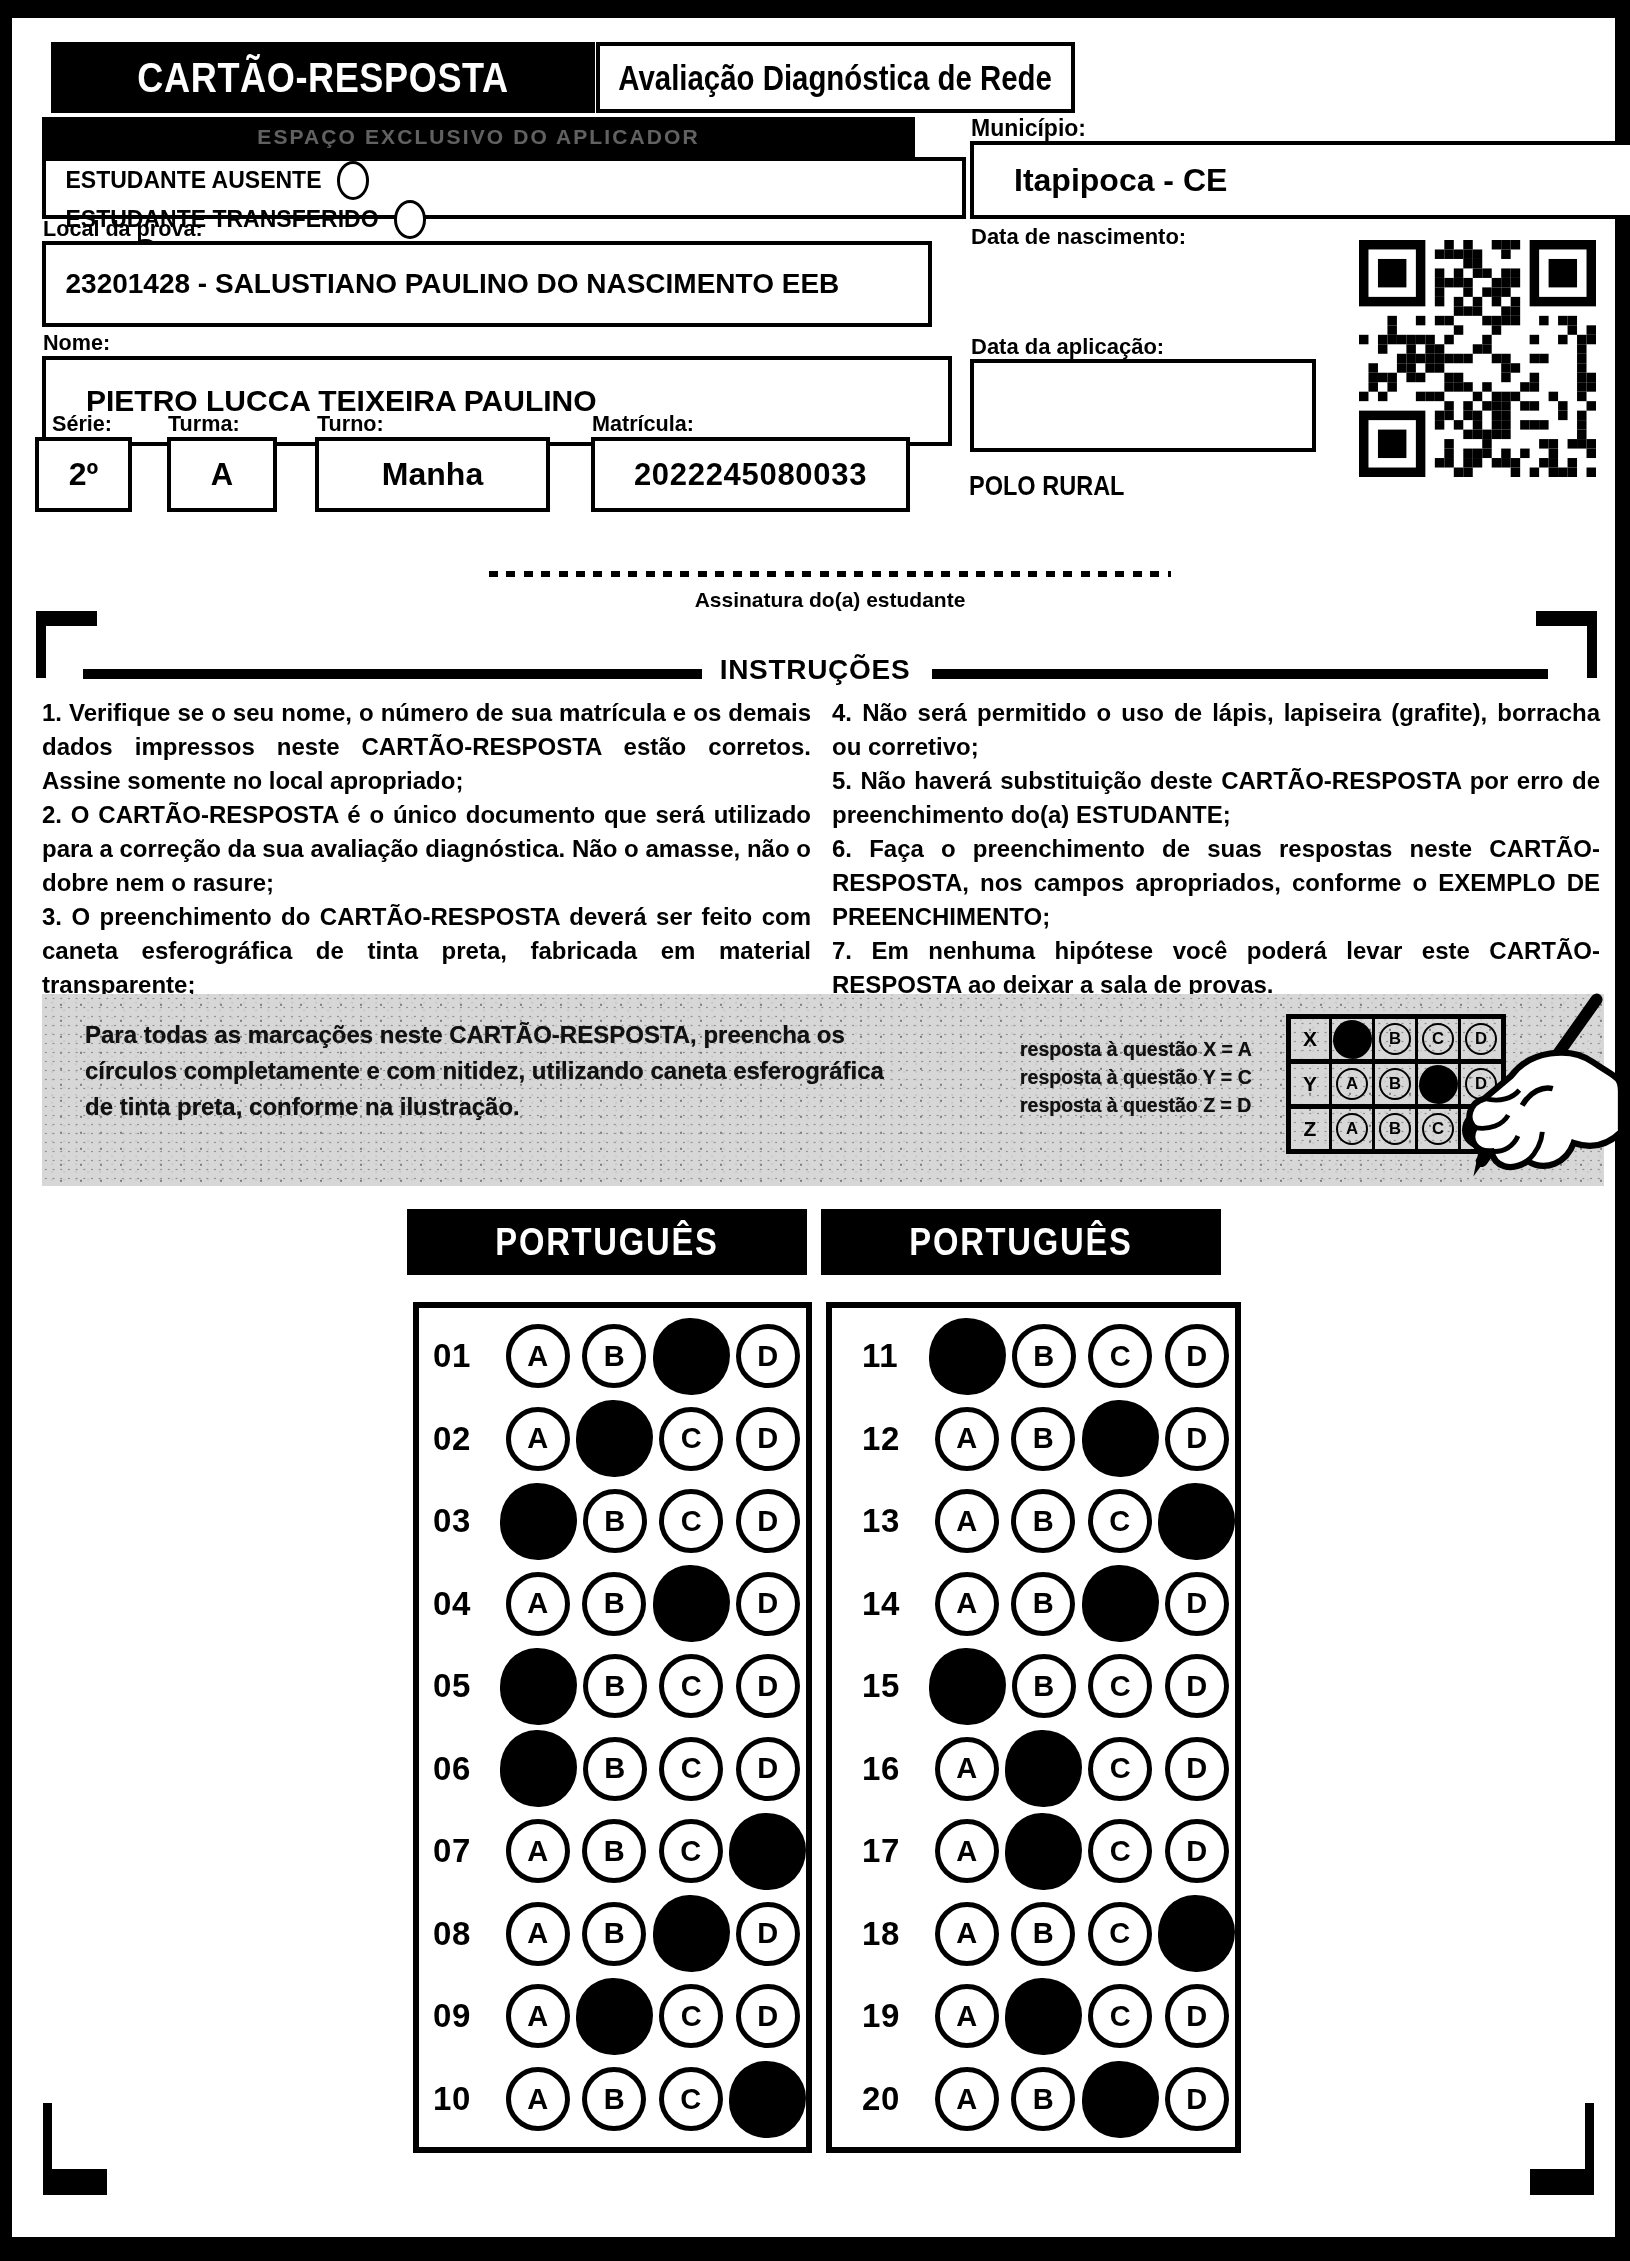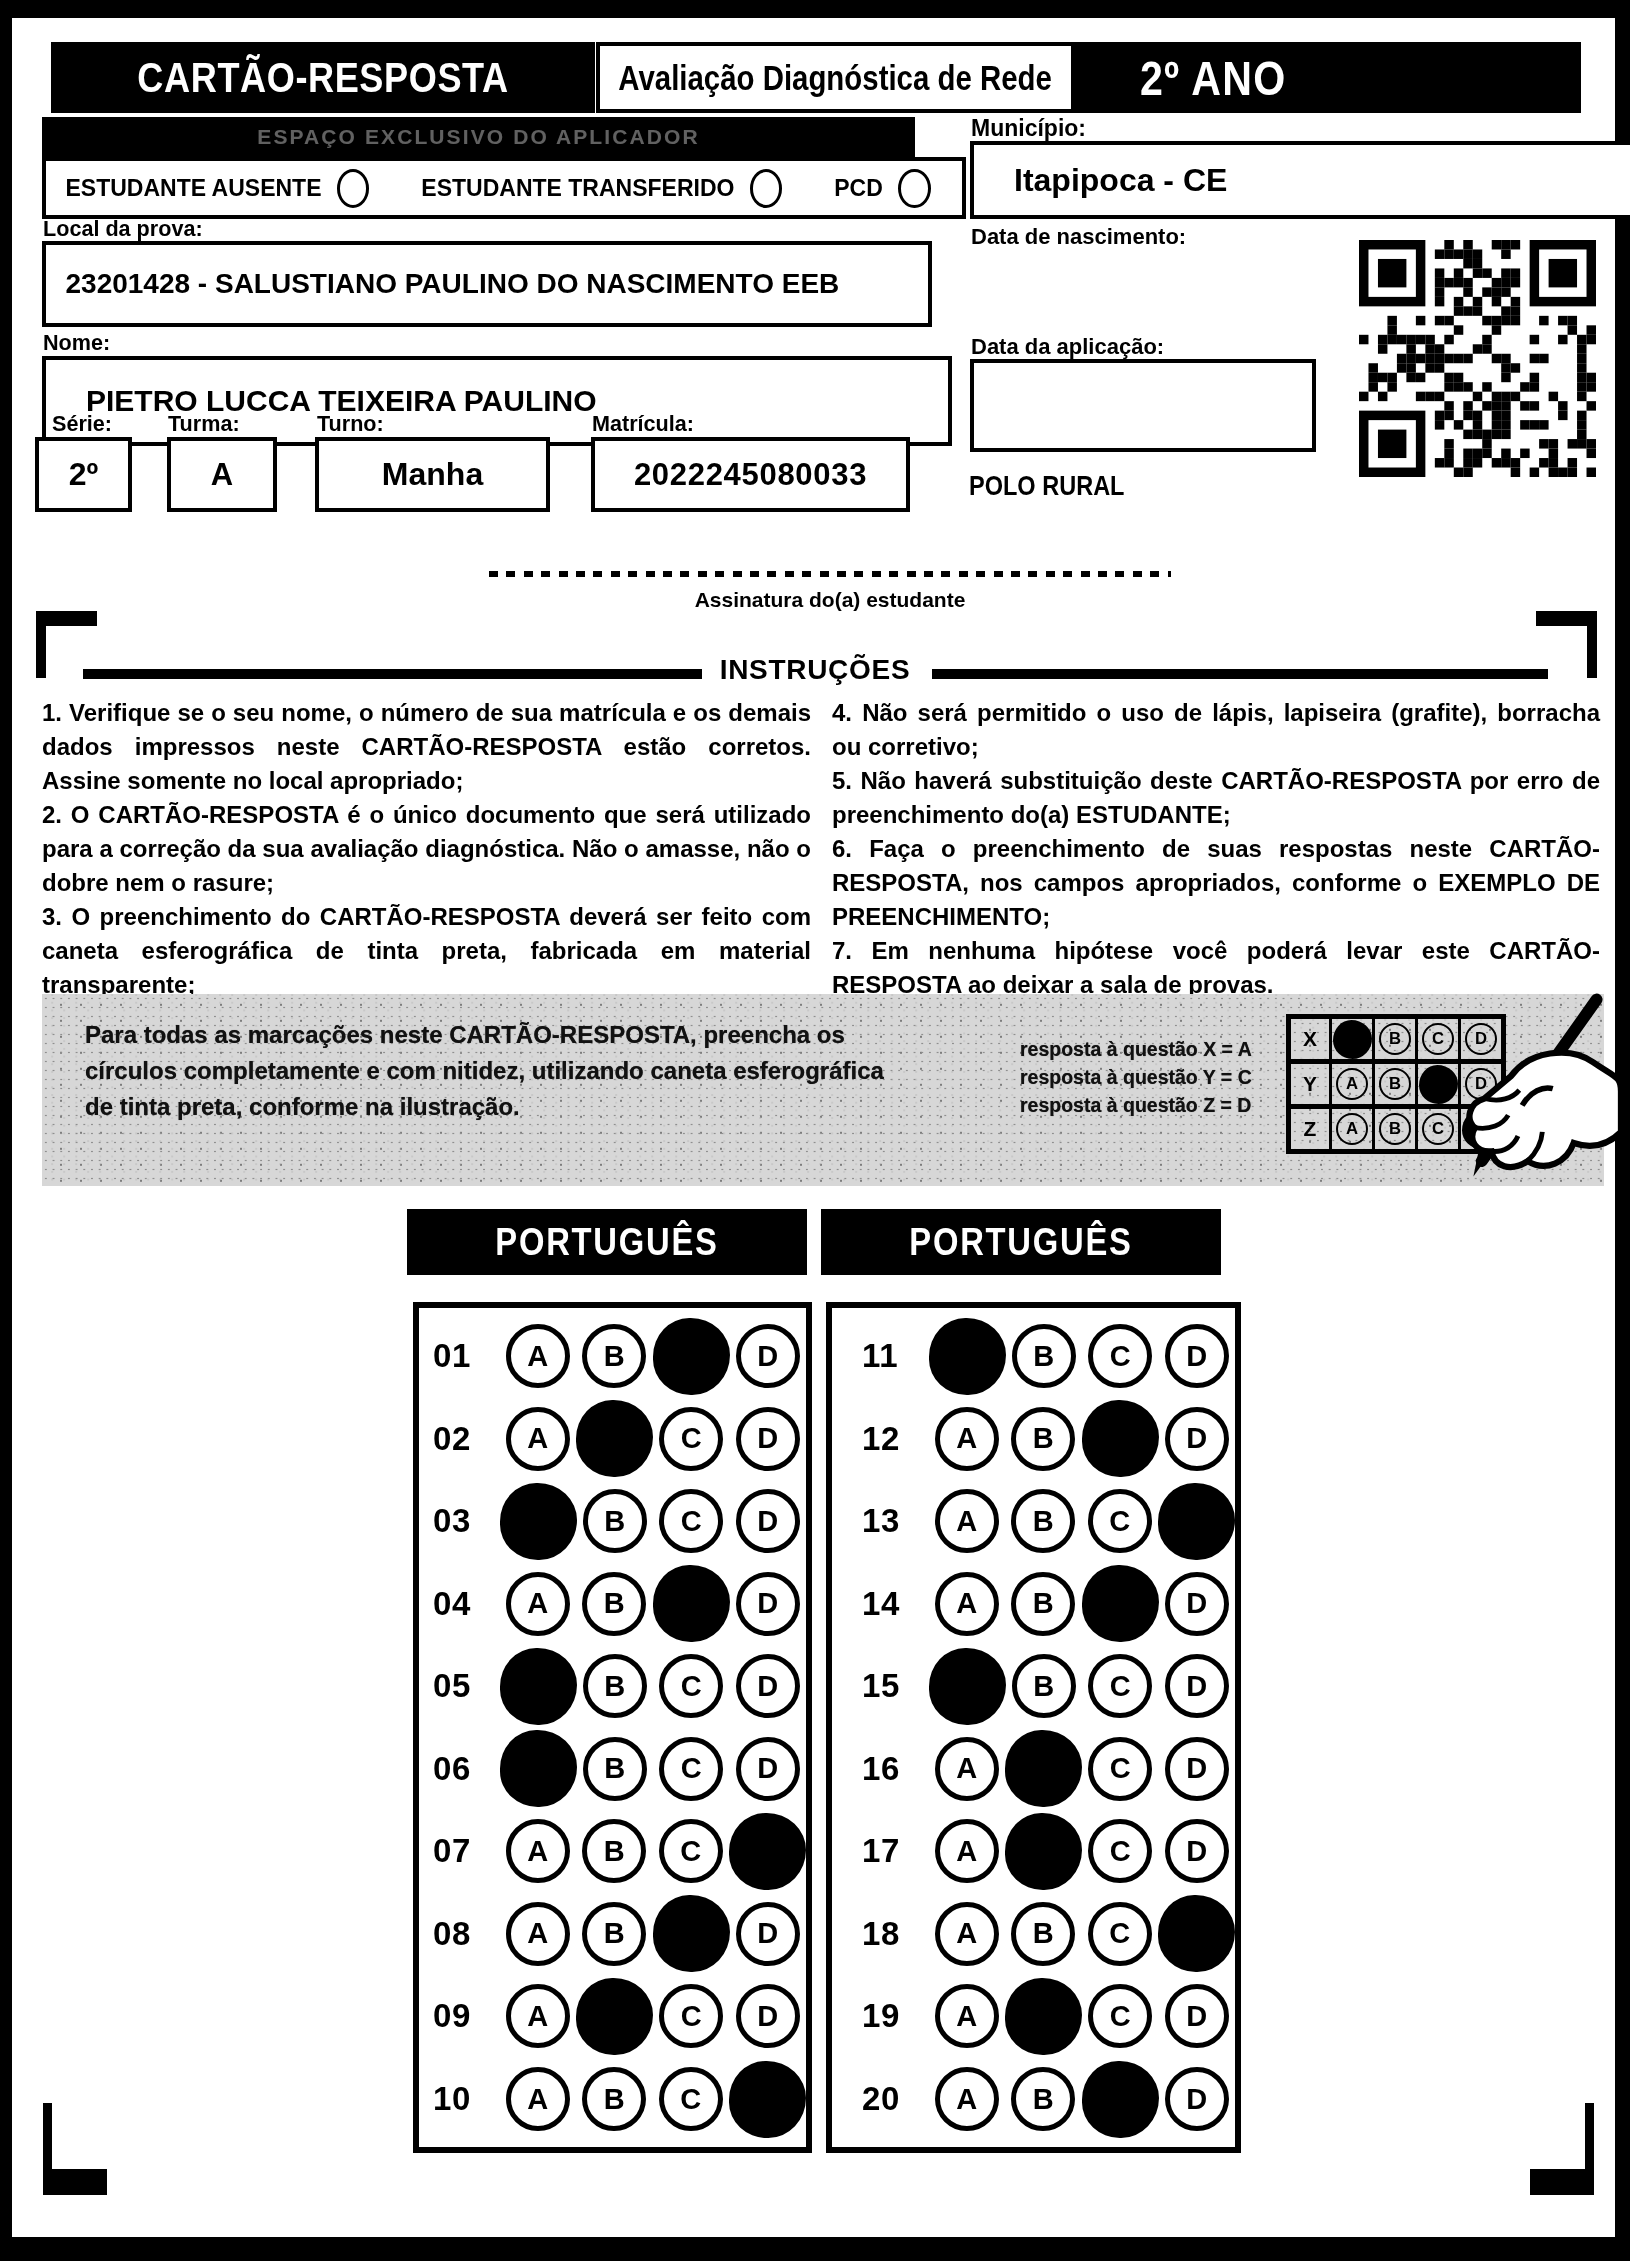--- a/index.html
+++ b/index.html
@@ -20,21 +20,21 @@
               color:rgba(255,255,255,0.38);font-weight:bold;font-size:21px;letter-spacing:2.1px;}
 
   
   .fbox{background:#fff;border:4.9px solid #000;display:flex;align-items:center;}
   .fbox.center{justify-content:center;}
   .lbl{font-weight:bold;font-size:21.6px;white-space:nowrap;}
   .val{font-weight:bold;}
 
   
   .status-box{border:4.2px solid #000;display:flex;justify-content:space-between;
-              padding:0 31px 0 19.5px;}
+              padding:0 31px 0 19.5px;flex-direction:column;}
   .status-item{display:flex;align-items:center;gap:15.3px;}
   .status-item .slabel{font-weight:bold;font-size:23px;white-space:nowrap;}
   .scircle{width:26.4px;height:33px;border:3.5px solid #000;border-radius:50%;background:#fff;}
 
   
   .dashline{height:5.6px;background:repeating-linear-gradient(90deg,#000 0 9px,transparent 9px 17.4px);}
 
   
   .bk{position:absolute;background:#000;}
 
@@ -85,23 +85,20 @@
 
 <div id="page">
 
   <div class="frame"></div>
 
   <div class="abs hdr-white" style="left:596px;top:42px;width:479px;height:71px;box-sizing:border-box;">
     <span class="condc" style="font-weight:bold;font-size:35px;">Avaliação Diagnóstica de Rede</span>
   </div>
   <div class="abs hdr-black" style="left:51px;top:42px;width:544px;height:71px;">
     <span class="condc" style="font-weight:bold;font-size:43px;letter-spacing:0.7px;">CARTÃO-RESPOSTA</span>
-  </div>
-  <div class="abs hdr-black" style="left:1074px;top:42px;width:507px;height:71px;justify-content:flex-start;padding-left:66px;box-sizing:border-box;">
-    <span class="cond" style="font-weight:bold;font-size:49px;letter-spacing:1.4px;">2º ANO</span>
   </div>
 
   <div class="abs applicator" style="left:42px;top:117px;width:873px;height:40px;">
     <span>ESPAÇO EXCLUSIVO DO APLICADOR</span>
   </div>
 
   <div class="abs status-box" style="left:42px;top:157px;width:865px;height:54px;">
       <div class="status-item">
         <span class="slabel">ESTUDANTE AUSENTE</span>
         <span class="scircle"></span>

